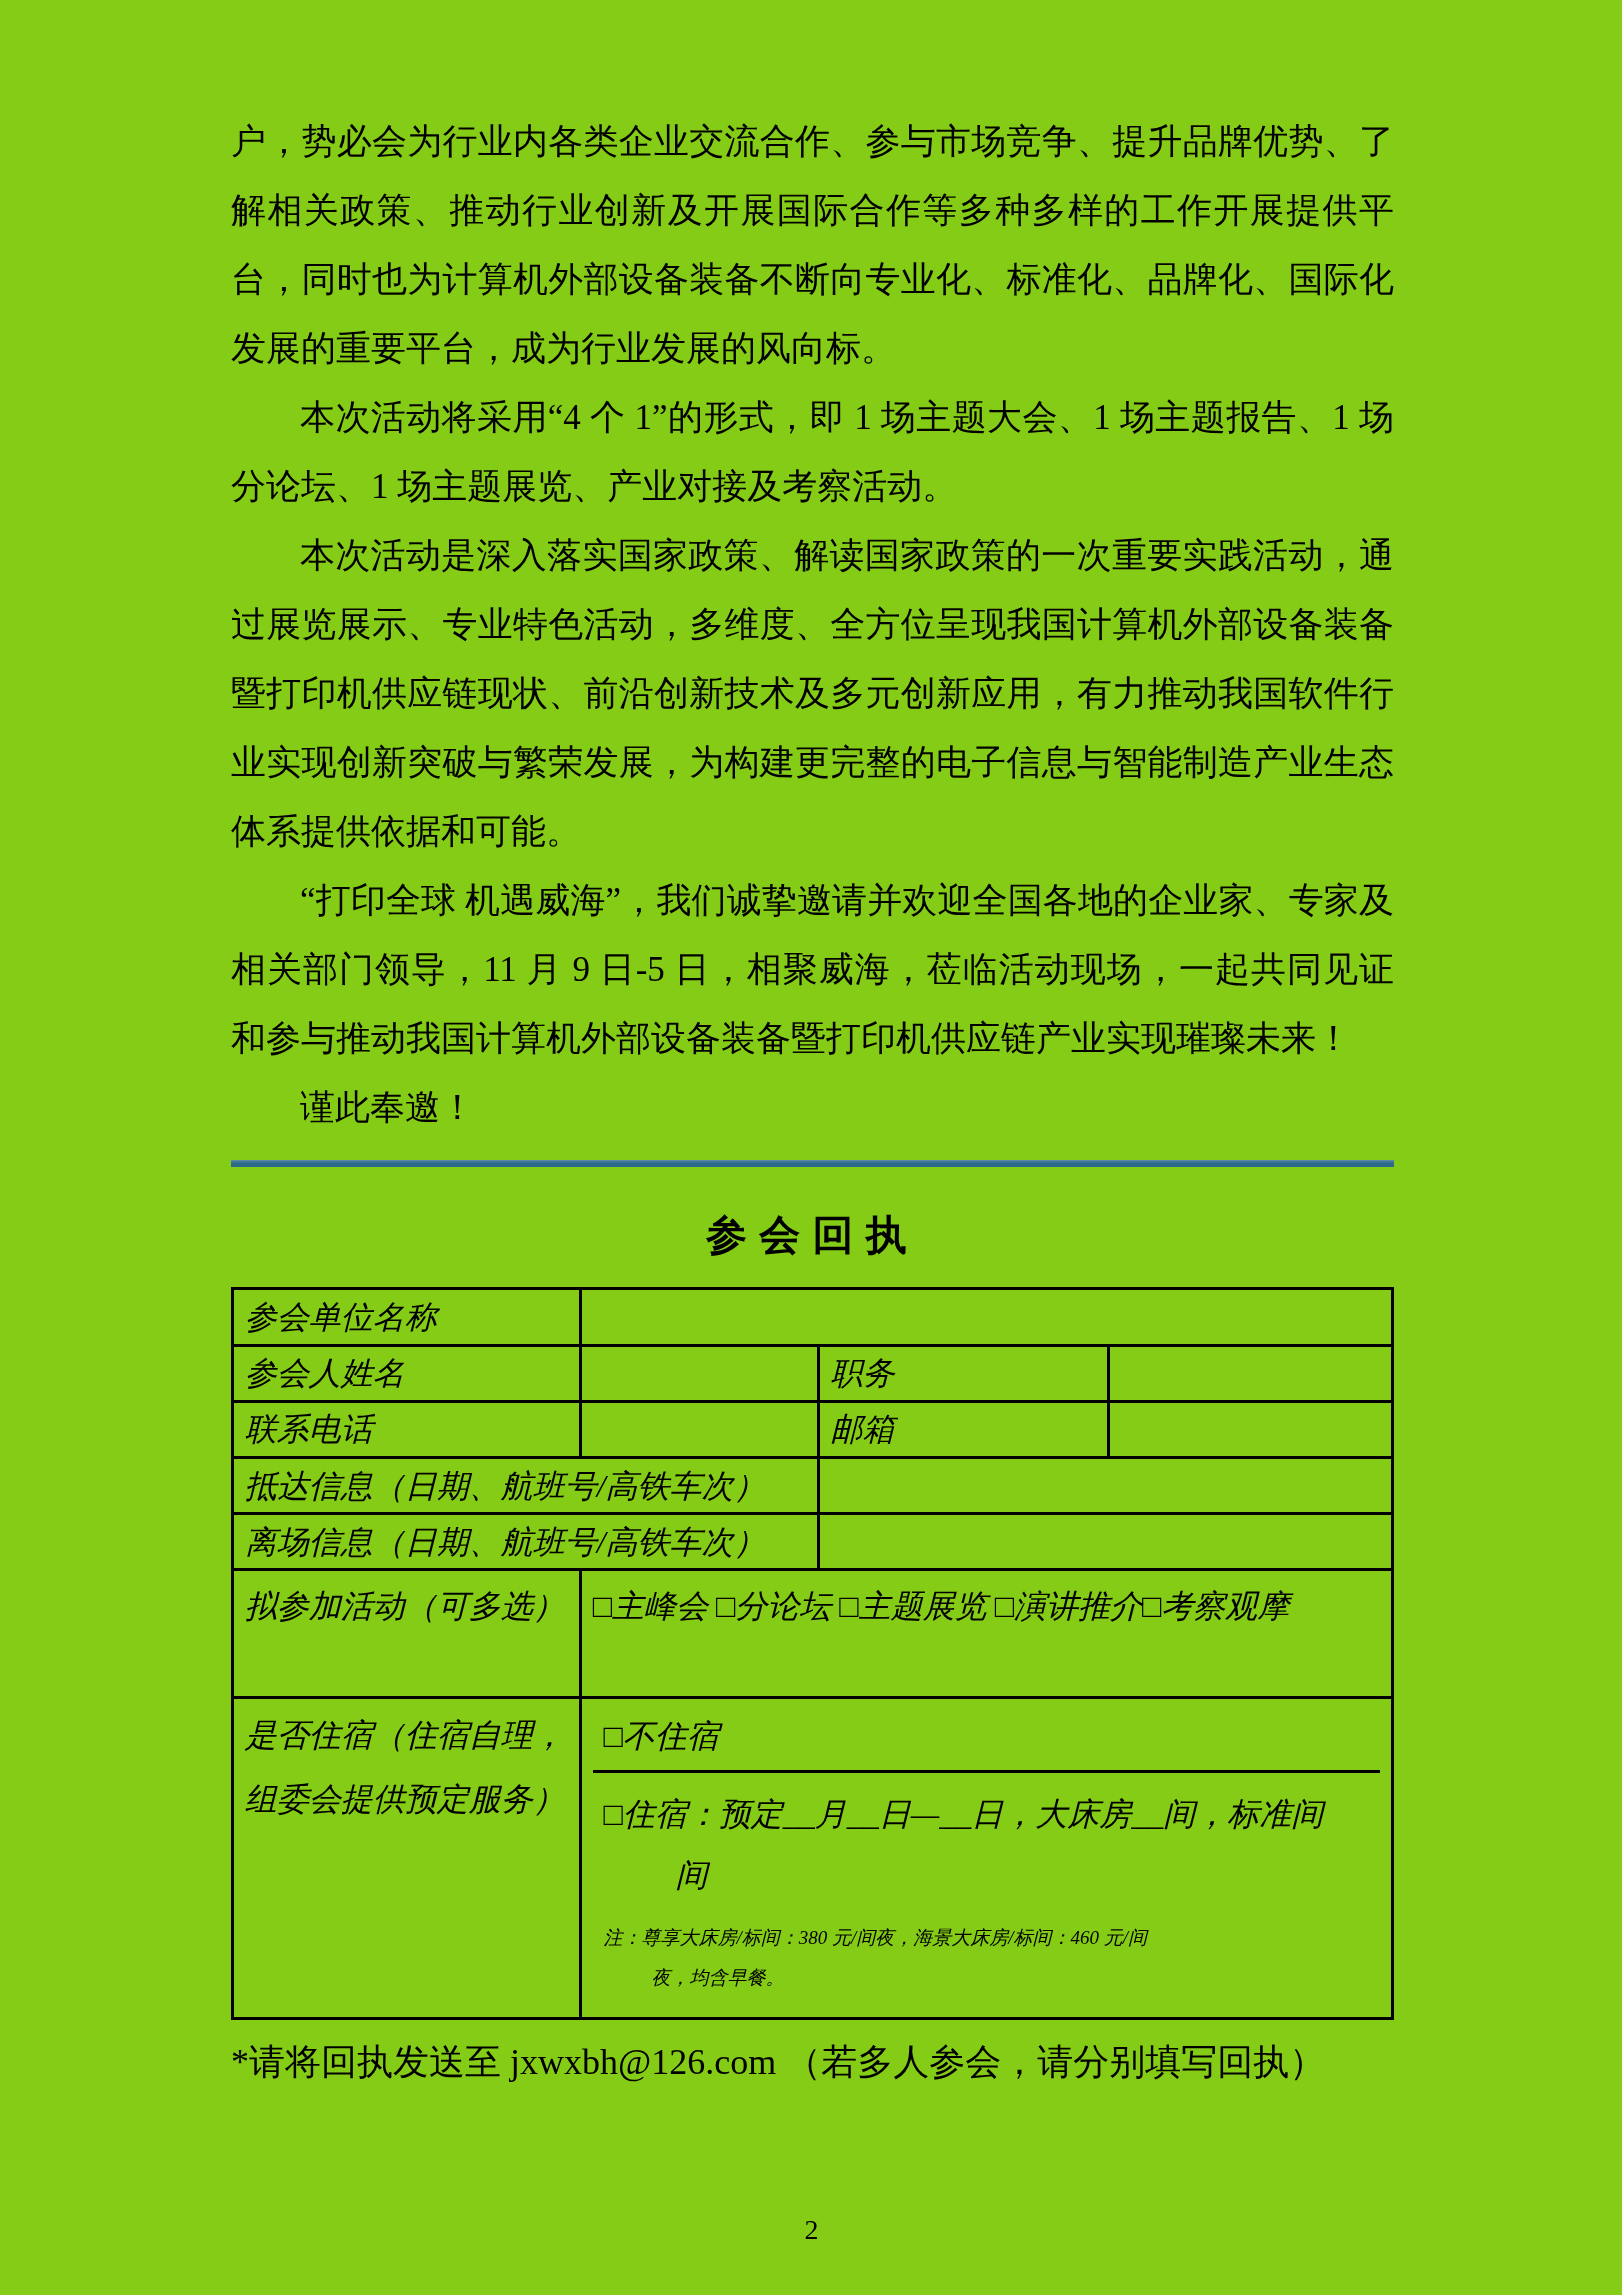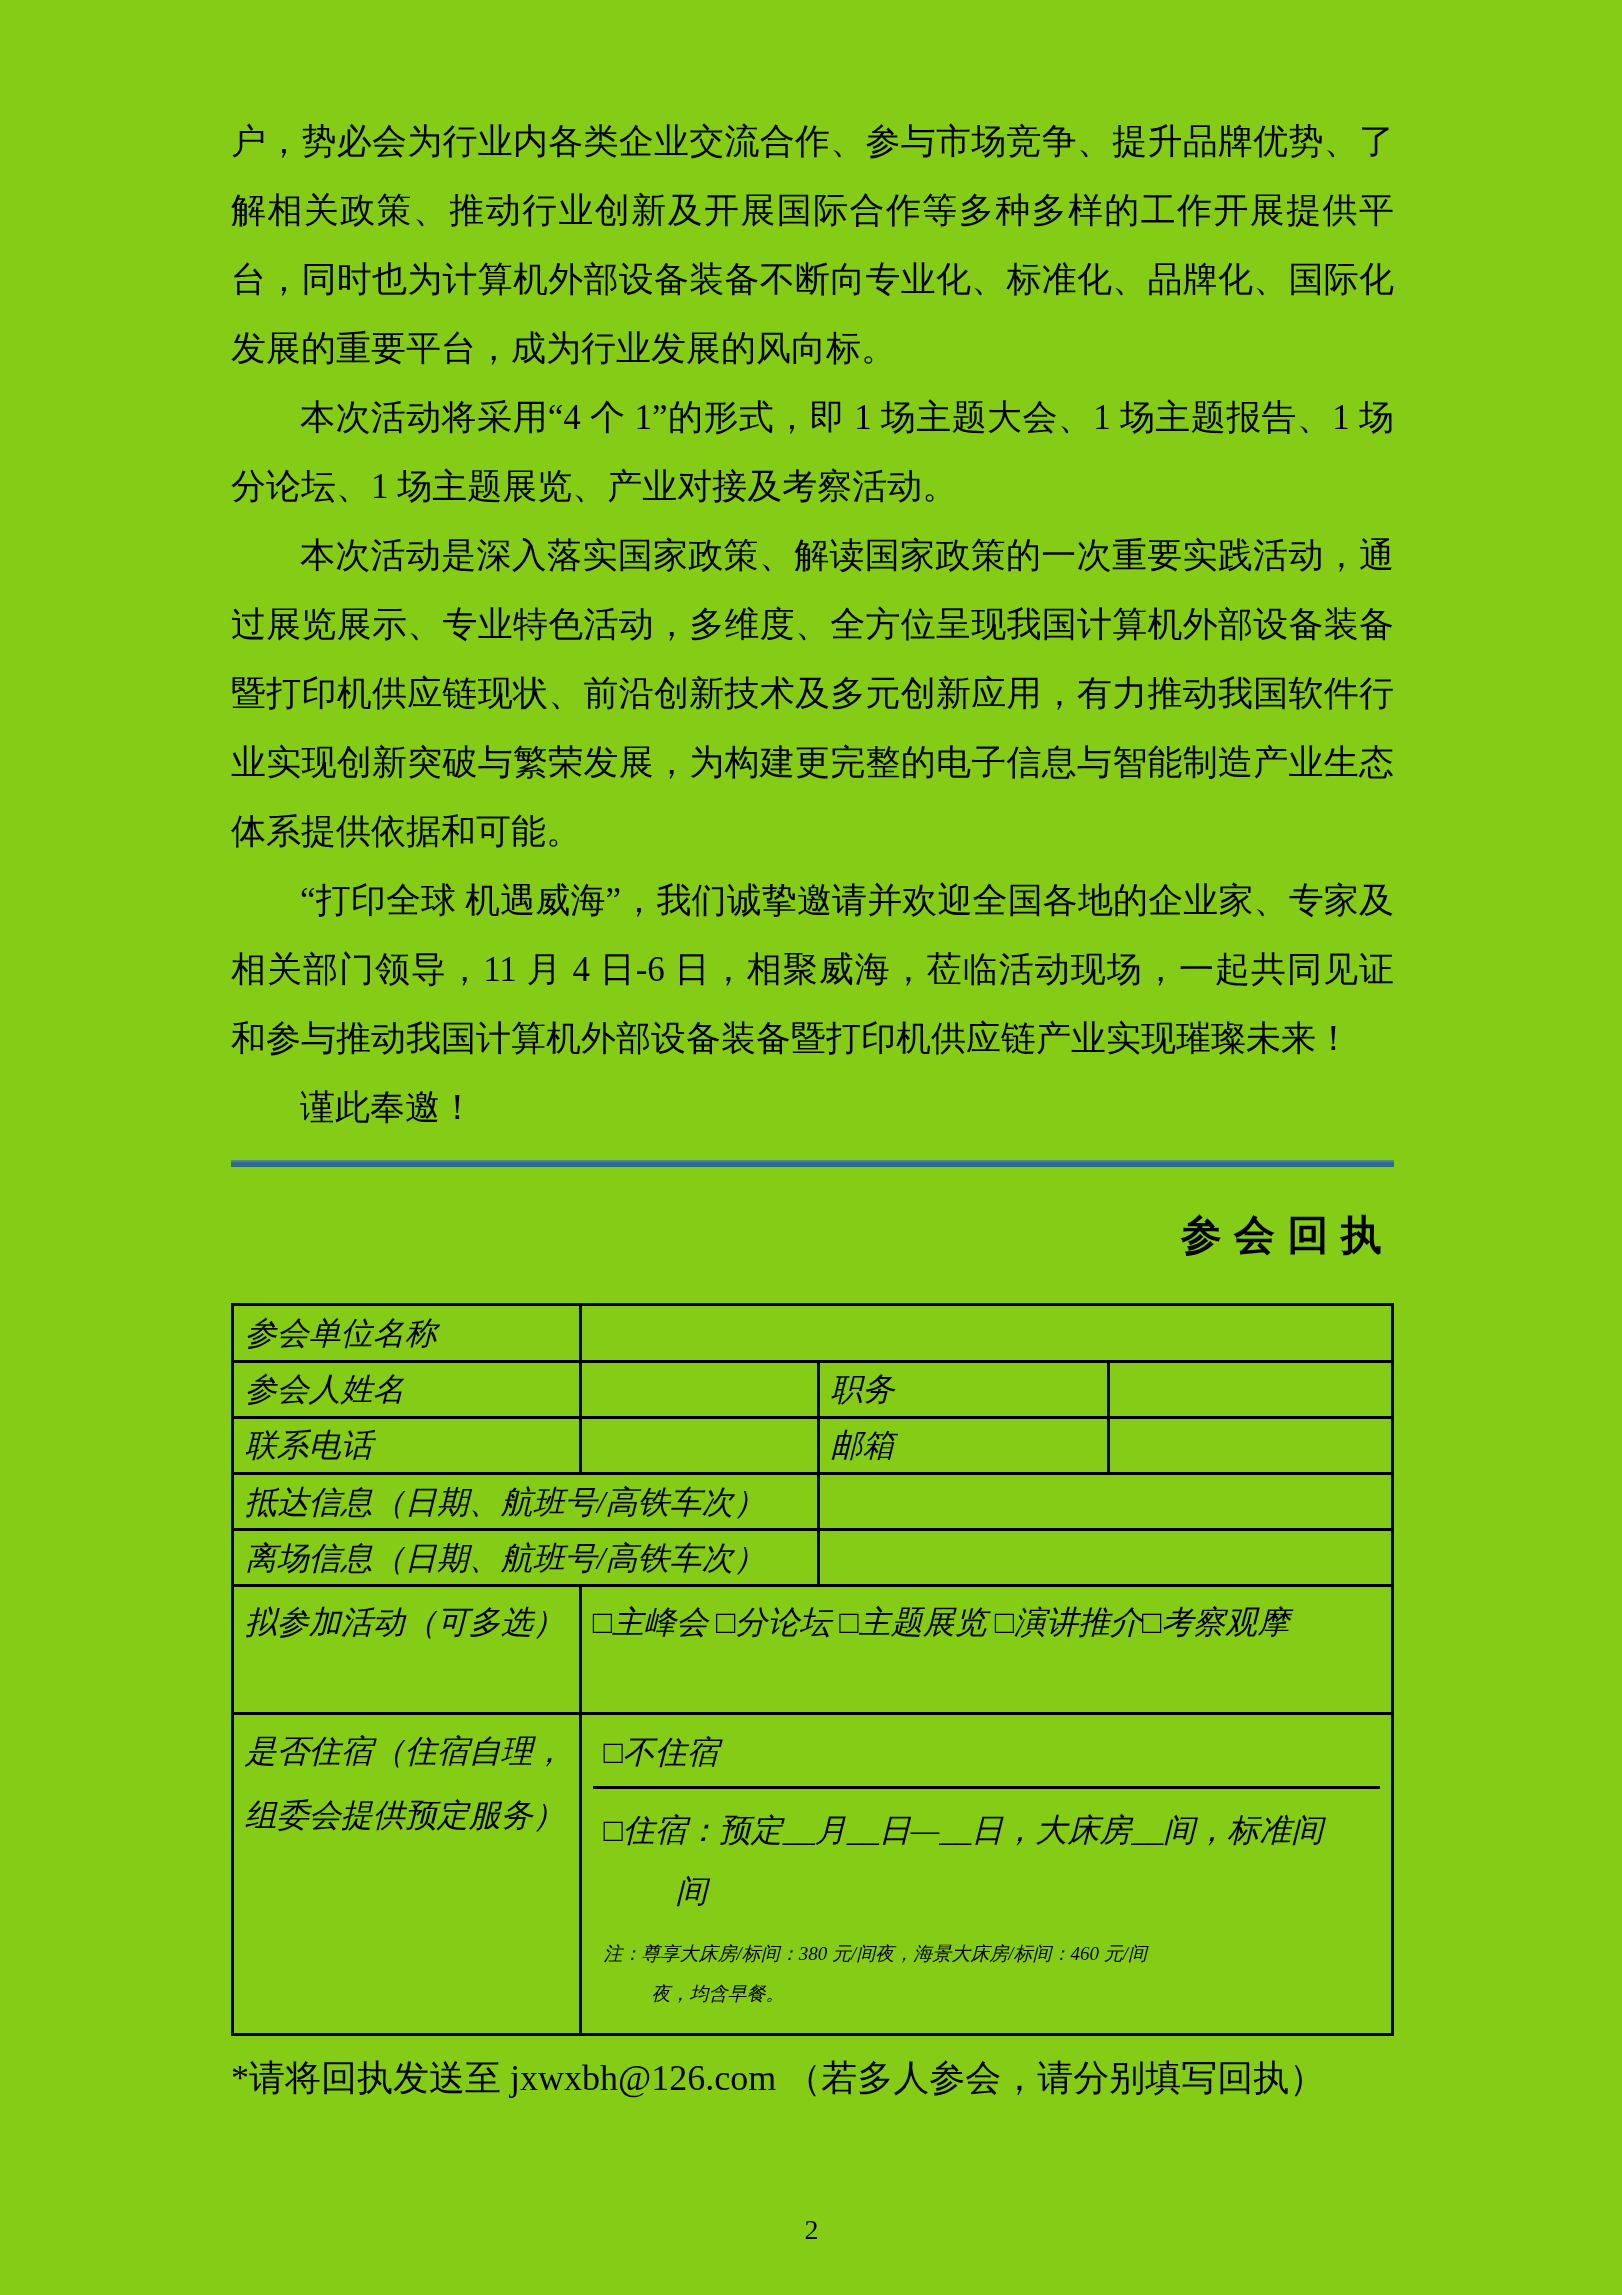--- a/index.html
+++ b/index.html
@@ -26,22 +26,22 @@
   .para.indent { text-indent: 69px; }
   
   .divider {
     margin-top: 18.4px;
     height: 7px;
     background: linear-gradient(to bottom, #5d8fa6 0%, #4a7f9c 18%, #2d6b8a 45%, #2d6b8a 100%);
     background-color: #2d6b8a;
   }
   
   .form-title {
-    margin: 41px 0 40px 0;
-    text-align: right;
+    margin: 41px 0 24px 0;
+    text-align: center;
     font-size: 41px;
     font-weight: bold;
     letter-spacing: 12.3px;
   }
   
   table.reply-table {
     width: 100%;
     border-collapse: collapse;
     table-layout: fixed;
     font-size: 32px;
@@ -99,21 +99,21 @@
 </style>
 </head>
 <body>
 
 <div class="page">
 
   <div class="letter-body">
     <p class="para">户，势必会为行业内各类企业交流合作、参与市场竞争、提升品牌优势、了解相关政策、推动行业创新及开展国际合作等多种多样的工作开展提供平台，同时也为计算机外部设备装备不断向专业化、标准化、品牌化、国际化发展的重要平台，成为行业发展的风向标。</p>
     <p class="para indent">本次活动将采用“4 个 1”的形式，即 1 场主题大会、1 场主题报告、1 场分论坛、1 场主题展览、产业对接及考察活动。</p>
     <p class="para indent">本次活动是深入落实国家政策、解读国家政策的一次重要实践活动，通过展览展示、专业特色活动，多维度、全方位呈现我国计算机外部设备装备暨打印机供应链现状、前沿创新技术及多元创新应用，有力推动我国软件行业实现创新突破与繁荣发展，为构建更完整的电子信息与智能制造产业生态体系提供依据和可能。</p>
-    <p class="para indent">“打印全球 机遇威海”，我们诚挚邀请并欢迎全国各地的企业家、专家及相关部门领导，11 月 4 日-6 日，相聚威海，莅临活动现场，一起共同见证和参与推动我国计算机外部设备装备暨打印机供应链产业实现璀璨未来！</p>
+    <p class="para indent">“打印全球 机遇威海”，我们诚挚邀请并欢迎全国各地的企业家、专家及相关部门领导，11 月 9 日-5 日，相聚威海，莅临活动现场，一起共同见证和参与推动我国计算机外部设备装备暨打印机供应链产业实现璀璨未来！</p>
     <p class="para indent">谨此奉邀！</p>
   </div>
 
   <div class="divider"></div>
 
   <h1 class="form-title">参会回执</h1>
 
   <table class="reply-table">
     <colgroup>
       <col class="c1">

